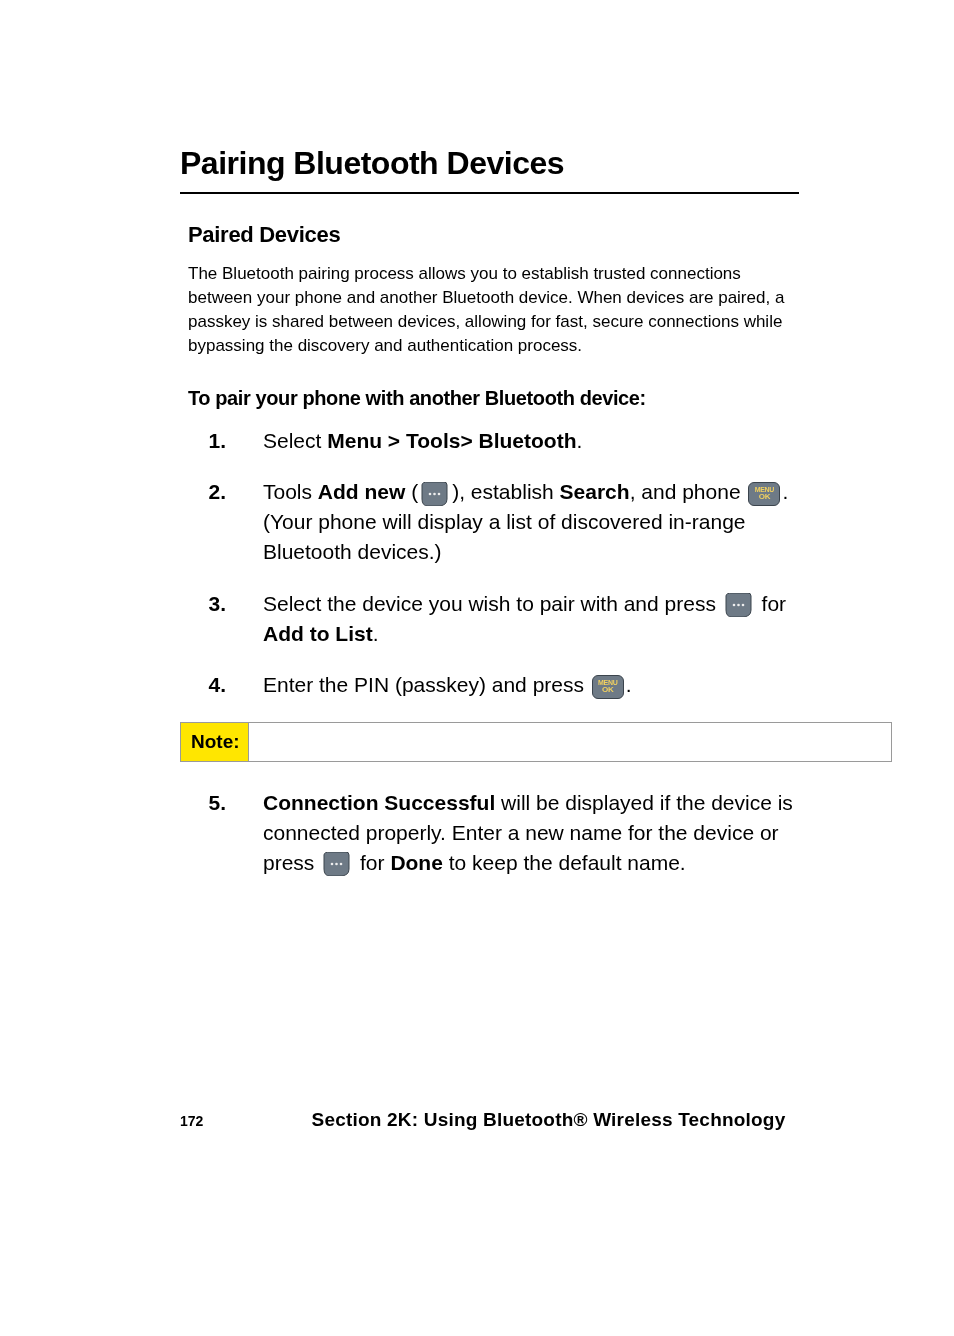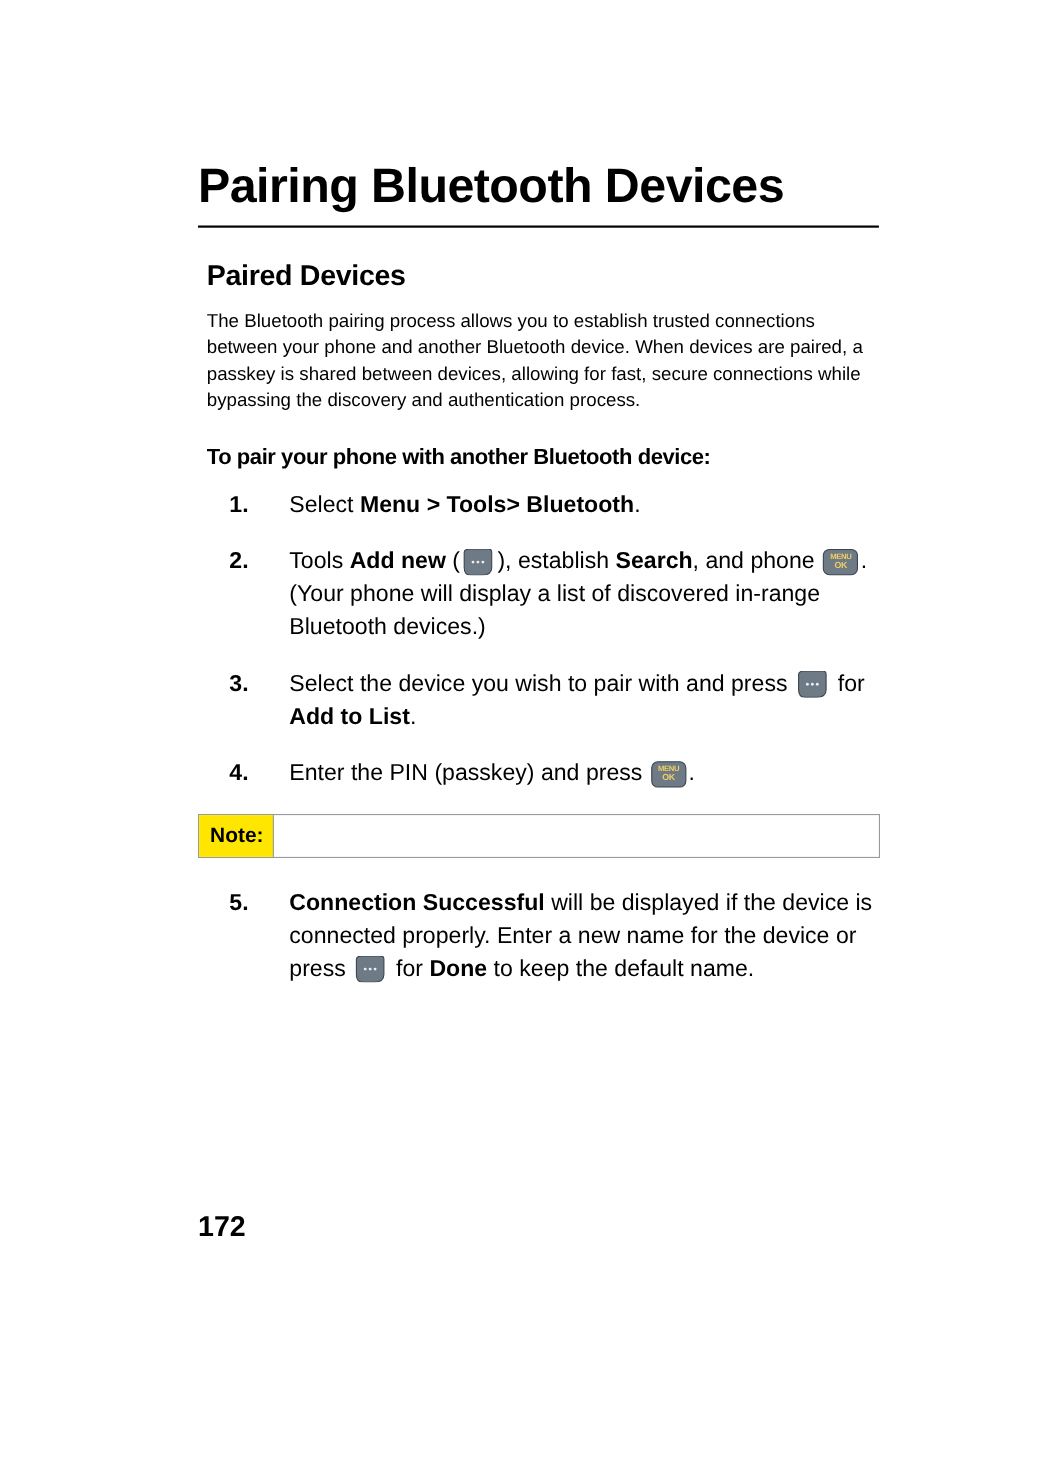--- a/index.html
+++ b/index.html
@@ -10,29 +10,29 @@
     body {
       width: 954px;
       height: 1336px;
       background: #ffffff;
       font-family: "Myriad Pro", "Segoe UI", Arial, sans-serif;
       color: #000000;
       position: relative;
       padding: 145px 155px 0 180px;
     }
     .page-title {
-      font-size: 44px;
+      font-size: 32px;
       font-weight: 700;
       letter-spacing: -0.5px;
       padding-bottom: 10px;
       border-bottom: 2px solid #000;
       margin-bottom: 28px;
     }
     .section-title {
-      font-size: 26px;
+      font-size: 22px;
       font-weight: 700;
       margin-left: 8px;
       margin-bottom: 14px;
       letter-spacing: -0.3px;
     }
     .intro-para {
       font-size: 17px;
       line-height: 1.42;
       margin-left: 8px;
       margin-bottom: 28px;
@@ -108,21 +108,21 @@
       text-align: center;
       font-size: 8px;
       font-weight: 700;
       color: #f0d060;
       letter-spacing: -0.3px;
     }
     .note-box {
       display: flex;
       border: 1px solid #9a9a9a;
       margin: 4px 0 26px 0;
-      width: 620px;
+      width: 712px;
       font-size: 19px;
     }
     .note-label {
       background: #ffe600;
       font-weight: 700;
       padding: 8px 10px;
       border-right: 1px solid #9a9a9a;
       flex-shrink: 0;
       width: 68px;
     }
@@ -134,21 +134,21 @@
     .footer {
       position: absolute;
       bottom: 205px;
       left: 180px;
       width: 617px;
       display: flex;
       align-items: baseline;
       font-weight: 700;
     }
     .page-num {
-      font-size: 26px;
+      font-size: 14px;
       min-width: 120px;
     }
     .footer-text {
       flex: 1;
       text-align: center;
       font-size: 19px;
       letter-spacing: 0.2px;
     }
   </style>
 </head>
@@ -217,13 +217,14 @@
             <circle cx="10" cy="12" r="1.3" fill="#eee"></circle>
             <circle cx="14.5" cy="12" r="1.3" fill="#eee"></circle>
             <circle cx="19" cy="12" r="1.3" fill="#eee"></circle>
           </svg></span><span> for </span><span class="bold">Done</span><span> to keep the default name.</span>
     </span>
   </li>
 </ol>
 
 <div class="footer">
   <span class="page-num">172</span>
+  <span class="footer-text">Section 2K: Using Bluetooth® Wireless Technology</span>
 </div>
 
 </body></html>

